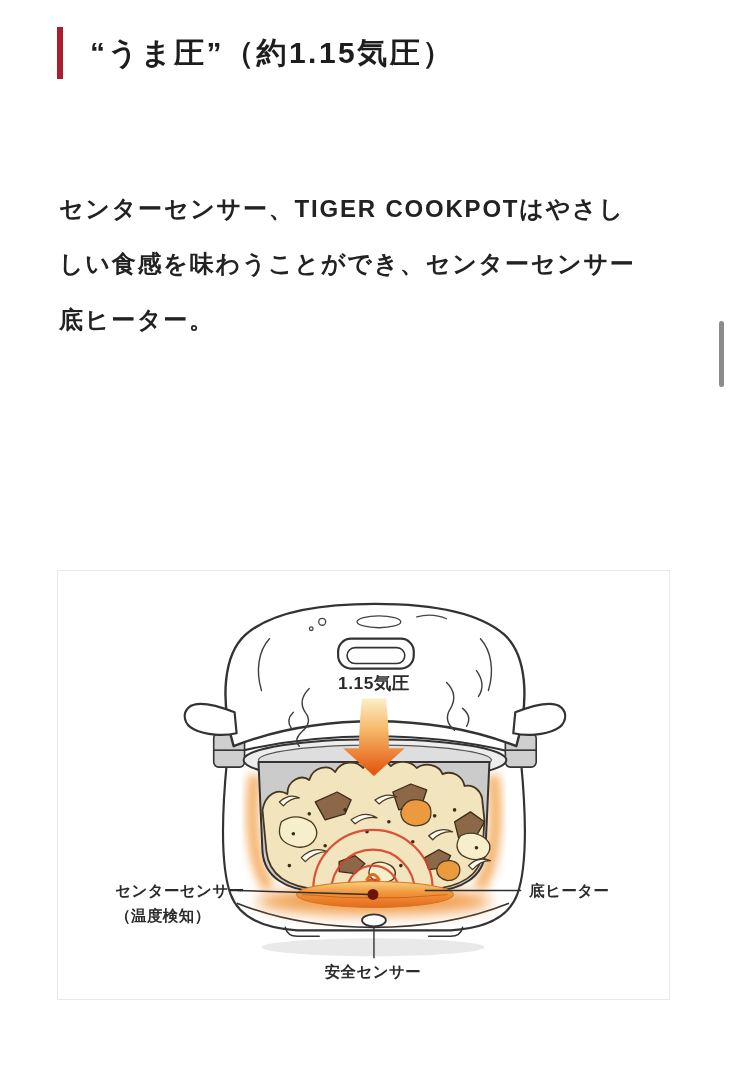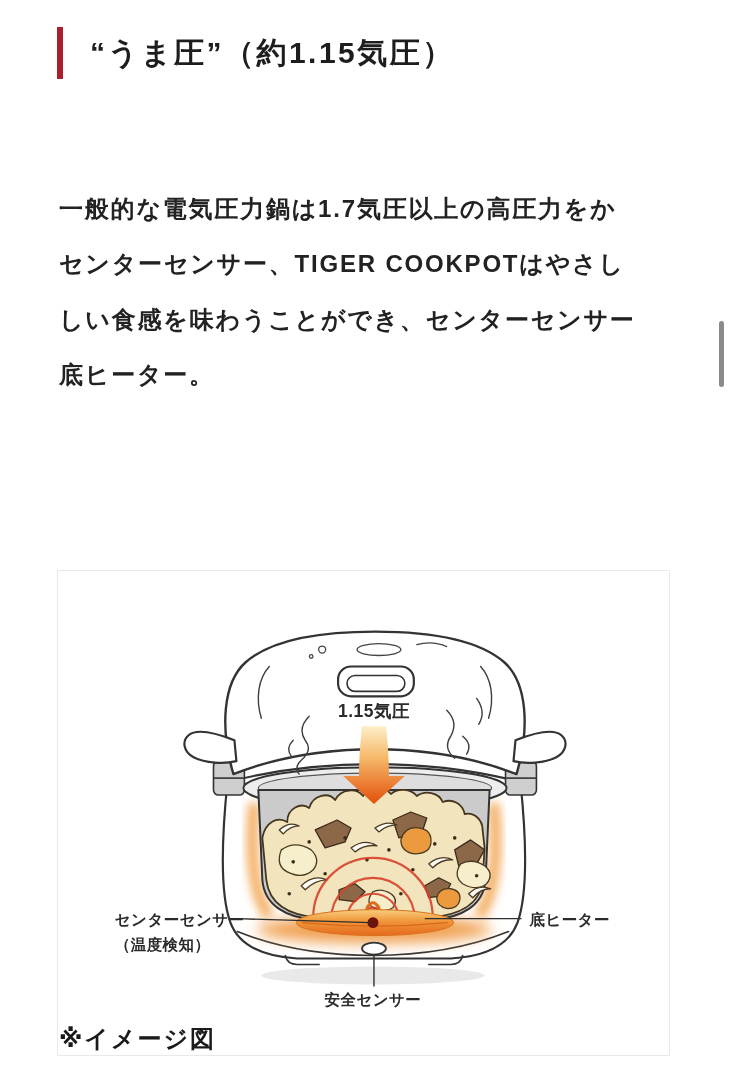--- a/index.html
+++ b/index.html
@@ -24,21 +24,21 @@
   
   .body-text{
     position:absolute;left:59px;top:181px;width:640px;
     color:#222222;font-size:24px;font-weight:600;
     line-height:55.4px;letter-spacing:1.8px;
   }
   .body-line{display:block;white-space:nowrap;}
   
   .figure-box{
     position:absolute;left:57px;top:570px;margin:0;
-    width:613px;height:486px;box-sizing:border-box;
+    width:613px;height:430px;box-sizing:border-box;
     border:1px solid #e9e9e9;background:#ffffff;
   }
   .figure-box svg{display:block;width:100%;height:100%;}
   .figure-caption{
     position:absolute;left:59px;top:1023px;
     font-size:24px;font-weight:700;color:#1a1a1a;letter-spacing:2px;
   }
   
   .scrollbar-thumb{
     position:absolute;right:7px;top:321px;
@@ -60,21 +60,20 @@
 <div class="page">
 
   <header class="heading-block">
     <span class="accent-bar"></span>
     <h2 class="heading-text">
       <span class="heading-line">“うま圧”（約1.15気圧）</span>
     </h2>
   </header>
 
   <div class="body-text">
-    <span class="body-line">一般的な電気圧力鍋は1.7気圧以上の高圧力をか</span>
     <span class="body-line">センターセンサー、TIGER COOKPOTはやさし</span>
     <span class="body-line">しい食感を味わうことができ、センターセンサー</span>
     <span class="body-line">底ヒーター。</span>
   </div>
 
   <figure class="figure-box">
     <svg viewBox="0 0 613 430">
       <defs>
         <linearGradient id="arrowGrad" x1="0" y1="0" x2="0" y2="1">
           <stop offset="0%" stop-color="#fdeec8"></stop>
@@ -228,17 +227,16 @@
         <line x1="317" y1="358" x2="317" y2="389"></line>
       </g>
 
       <text class="svg-label" x="57" y="327">センターセンサー</text>
       <text class="svg-label" x="57" y="352">（温度検知）</text>
       <text class="svg-label" x="473" y="327">底ヒーター</text>
       <text class="svg-label" x="316" y="408" text-anchor="middle">安全センサー</text>
     </svg>
   </figure>
 
-  <div class="figure-caption">※イメージ図</div>
 
   <div class="scrollbar-thumb"></div>
 
 </div>
 
 </body></html>

